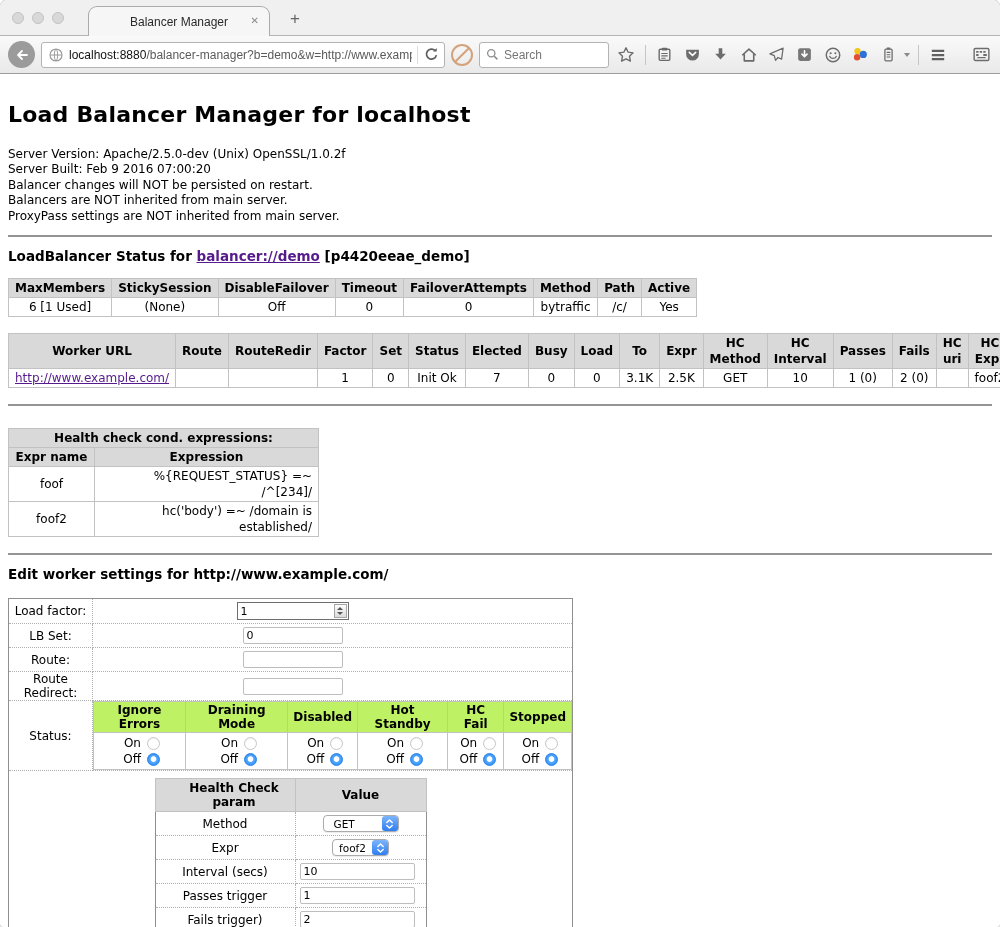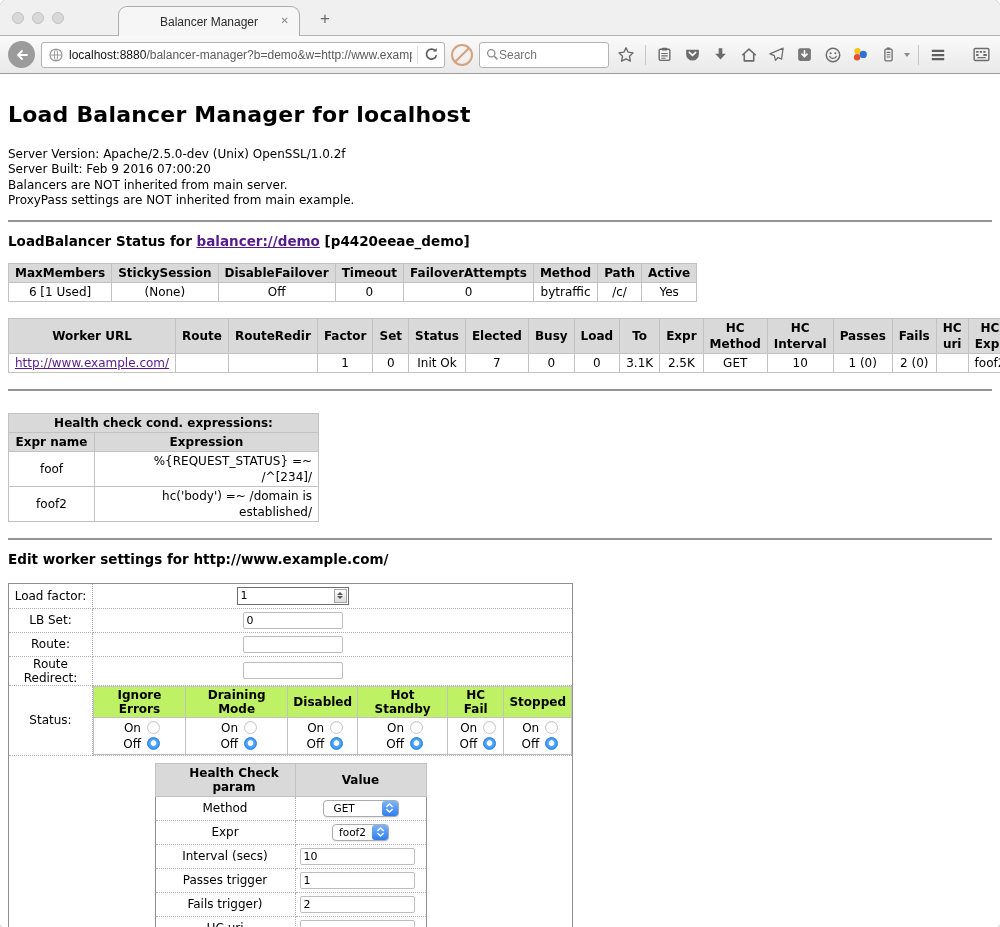--- a/index.html
+++ b/index.html
@@ -5,21 +5,21 @@
   * { box-sizing: border-box; margin: 0; padding: 0; }
   html,body { width:1000px; height:927px; background:#fff; }
   body { font-family:"DejaVu Sans", sans-serif; overflow:hidden; }
 
   .window { width:1000px; height:927px; border-radius:8px 8px 4px 4px; overflow:hidden;
             box-shadow:0 0 0 1px rgba(0,0,0,.18); background:#fff; }
 
   
   .chrome { font-family:"Liberation Sans", sans-serif; }
   .tabbar { height:36px; background:#f0f0f0; position:relative; display:flex; align-items:flex-end;
-            border-bottom:1px solid #b4b4b4;padding-left:30px; }
+            border-bottom:1px solid #b4b4b4; }
   .traffic { position:absolute; top:12px; left:12px; display:flex; gap:8px; }
   .traffic .dot { width:12px; height:12px; border-radius:50%; background:#d8d8d8; border:1px solid #c2c2c2; }
   .tab { position:relative; margin-left:88px; width:182px; height:30px; background:#f6f6f6;
          border:1px solid #ababab; border-bottom:none; border-radius:9px 9px 0 0; margin-bottom:-1px;
          display:flex; align-items:center; justify-content:center; z-index:2; }
   .tab-title { font-size:12px; color:#2a2a2a; }
   .tab-close { position:absolute; right:10px; top:8px; font-size:10px; color:#888; line-height:12px; }
   .newtab { font-size:17px; color:#666; margin-left:20px; margin-bottom:6px; }
 
   .navbar { height:38px; background:linear-gradient(#fafafa,#e9e9e9); border-bottom:1px solid #9d9d9d;
@@ -29,21 +29,21 @@
   .urlbox { width:404px; height:26px; background:#fff; border:1px solid #b3b3b3; border-radius:3px;
             display:flex; align-items:center; padding:0 4px 0 6px; gap:5px; }
   .urltext { flex:1; font-size:12px; white-space:nowrap; overflow:hidden; }
   .url-domain { color:#111; }
   .url-path { color:#5a5a5a; }
   .url-sep { width:1px; height:18px; background:#ddd; }
   .blocked { width:22px; height:22px; border-radius:50%; border:2px solid #cf9469; position:relative; flex:0 0 auto; opacity:.85; }
   .blocked::after { content:""; position:absolute; left:-1px; top:8px; width:20px; height:2px;
                     background:#cf9469; transform:rotate(-45deg); }
   .searchbox { width:136px; height:26px; background:#fff; border:1px solid #b3b3b3; border-radius:3px;
-               display:flex; align-items:center; padding:0 6px; }
+               display:flex; align-items:center; padding:0 6px; gap:5px; }
   .searchbox input { border:none; outline:none; width:90px; font-size:12px; font-family:"Liberation Sans",sans-serif; background:transparent; }
   .tool-icon { width:22px; height:22px; display:flex; align-items:center; justify-content:center; flex:0 0 auto; }
   .vsep { width:1px; height:20px; background:#c6c6c6; margin:0 2px; flex:0 0 auto; }
   .caret-down { width:0; height:0; border-left:3.5px solid transparent; border-right:3.5px solid transparent;
                 border-top:4px solid #8a8a8a; margin-left:-2px; }
 
   
   .content { padding:6px 8px 0 8px; font-size:12px; color:#000; }
   h1.pagetitle { font-size:22px; margin:22px 0 20px 0; letter-spacing:.2px; }
   .intro div { line-height:15.4px; }
@@ -226,22 +226,23 @@
       </div>
     </div>
   </div>
 
   <div class="content">
     <h1 class="pagetitle">Load Balancer Manager for localhost</h1>
 
     <div class="intro">
       <div>Server Version: Apache/2.5.0-dev (Unix) OpenSSL/1.0.2f</div>
       <div>Server Built: Feb 9 2016 07:00:20</div>
+      <div>Balancer changes will NOT be persisted on restart.</div>
       <div>Balancers are NOT inherited from main server.</div>
-      <div>ProxyPass settings are NOT inherited from main example.</div>
+      <div>ProxyPass settings are NOT inherited from main server.</div>
     </div>
 
     <hr class="rule">
 
     <div class="h3"><span>LoadBalancer Status for </span><a href="#">balancer://demo</a><span> [p4420eeae_demo]</span></div>
 
     <table class="data">
       <tbody>
           <tr>
         <th>MaxMembers</th>

